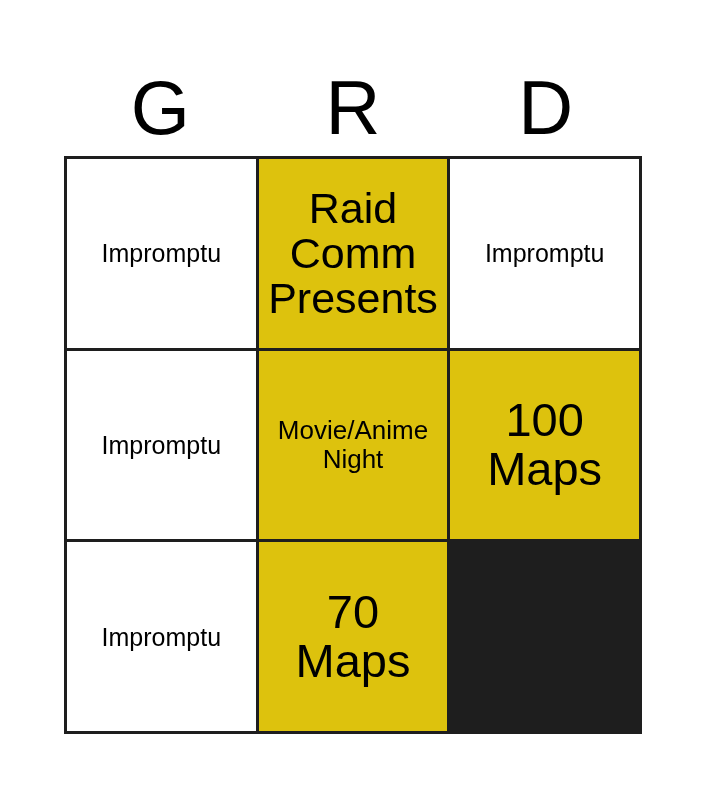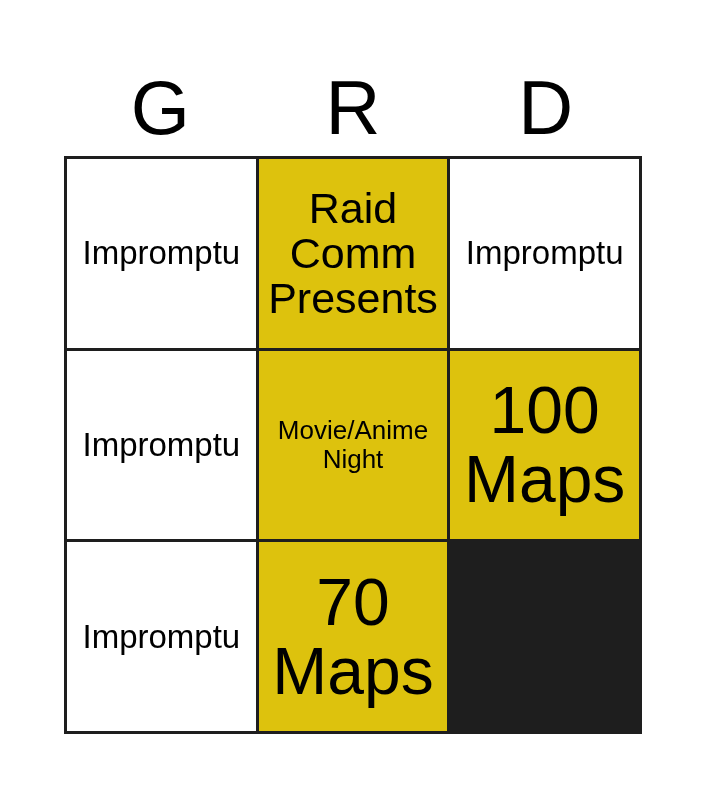--- a/index.html
+++ b/index.html
@@ -76,23 +76,23 @@
   }
   .cell-text {
     display: block;
     width: 100%;
     line-height: 1.04;
     color: #000000;
     white-space: pre-line;
   }
 
   
-  .sz-xl { font-size: 66px; }
+  .sz-xl { font-size: 47px; }
   .sz-lg { font-size: 43px; }
-  .sz-md { font-size: 33px; }
+  .sz-md { font-size: 25px; }
   .sz-sm { font-size: 26px; line-height: 1.12; }
 </style>
 </head>
 <body>
 
 <div class="card">
 
   <div class="header-row">
     <div class="header-cell">G</div>
     <div class="header-cell">R</div>

